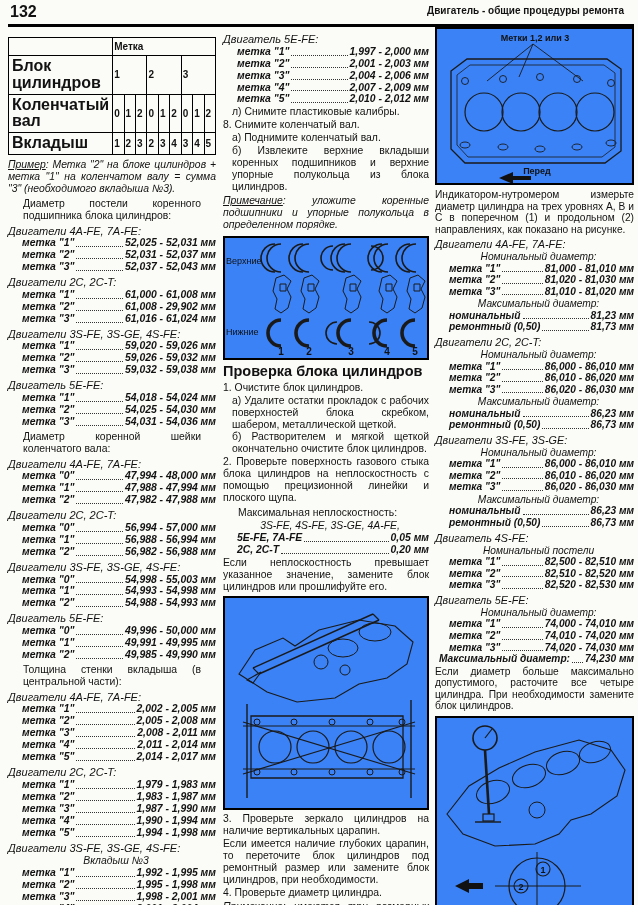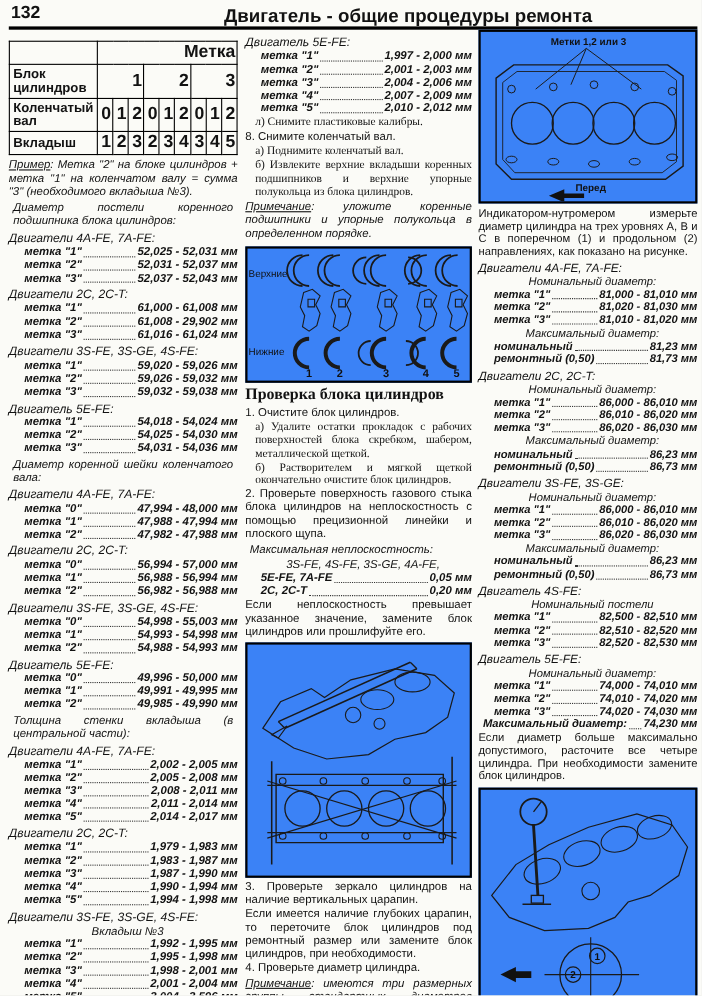--- a/index.html
+++ b/index.html
@@ -1,40 +1,40 @@
 <!DOCTYPE html>
 <html><head>
 <meta charset="utf-8">
 <style>
   html,body{margin:0;padding:0;}
   body{width:638px;height:905px;background:#e8e8e4;font-family:"Liberation Sans",sans-serif;color:#121212;}
   .page{position:relative;width:638px;height:905px;background:#fbfbf7;overflow:hidden;}
   .header{position:absolute;top:2px;left:8px;right:4px;height:22px;border-bottom:3px solid #000;}
   .pageno{position:absolute;left:2px;top:1px;font-weight:bold;font-size:16px;}
-  .title{position:absolute;left:110px;right:10px;top:3px;text-align:center;font-weight:bold;font-size:17px;}
+  .title{position:absolute;left:110px;right:10px;top:3px;text-align:right;font-weight:bold;font-size:10px;}
   .col{position:absolute;top:30px;font-size:10.4px;line-height:1.15;}
   .col-left{left:8px;width:208px;}
   .col-mid{left:223px;width:206px;}
   .col-right{left:435px;top:27px;width:199px;font-size:10.2px;line-height:1.13;}
   .p{margin:1px 0;text-align:justify;}
-  .pi{padding-left:9px;font-family:Liberation Serif, serif;}
-  .it{font-style:italic;margin:3px 4px 1px;text-align:justify;}
+  .pi{padding-left:9px;}
+  .it{margin:3px 15px 1px;text-align:justify;}
   .eng{font-style:italic;font-size:1.06em;margin:3px 0 0;}
   .sub{font-style:italic;padding-left:8px;margin-top:1px;text-align:center;}
-  .h2{font-weight:bold;font-size:14.5px;margin:3px 0 2px;font-family:Liberation Serif, serif;}
+  .h2{font-weight:bold;font-size:14.5px;margin:3px 0 2px;}
   .note{font-style:italic;text-align:justify;margin:2px 0;}
   .note .w{text-decoration:underline;}
   .spec{display:flex;align-items:flex-end;font-style:italic;font-weight:bold;padding-left:14px;}
   .spec.m{padding-left:4px;}
   .spec .l{white-space:nowrap;}
   .spec .dots{flex:1;min-width:8px;border-bottom:1.3px dotted #333;margin:0 2px 2px 2px;}
   .spec .v{white-space:nowrap;}
   .mark-table{border-collapse:collapse;width:100%;margin:7px 0 4px;}
-  .mark-table td{border:1.6px solid #000;font-size:16px;font-weight:bold;text-align:right;padding:1px 1px;}
-  .mark-table .lab{text-align:left;width:62px;padding:2px 3px;font-size:12px;line-height:1.05;}
+  .mark-table td{border:1.6px solid #000;font-size:10px;font-weight:bold;text-align:left;padding:1px 1px;}
+  .mark-table .lab{text-align:left;width:62px;padding:2px 3px;font-size:16px;line-height:1.05;}
   .mark-table .hdr{height:15px;}
   .figbox{border:2px solid #000;background:#3b82f6;}
   .fig1{margin:5px 0 3px;text-align:right;}
   .fig2{margin:3px 0 3px;}
   .figtr{margin:0 0 4px;}
   .figbr{margin:4px 0 0;}
   svg{display:block;}
   svg text{font-family:"Liberation Sans",sans-serif;fill:#111;}
   .sk{stroke:#1a1a1a;fill:none;}
 </style>

